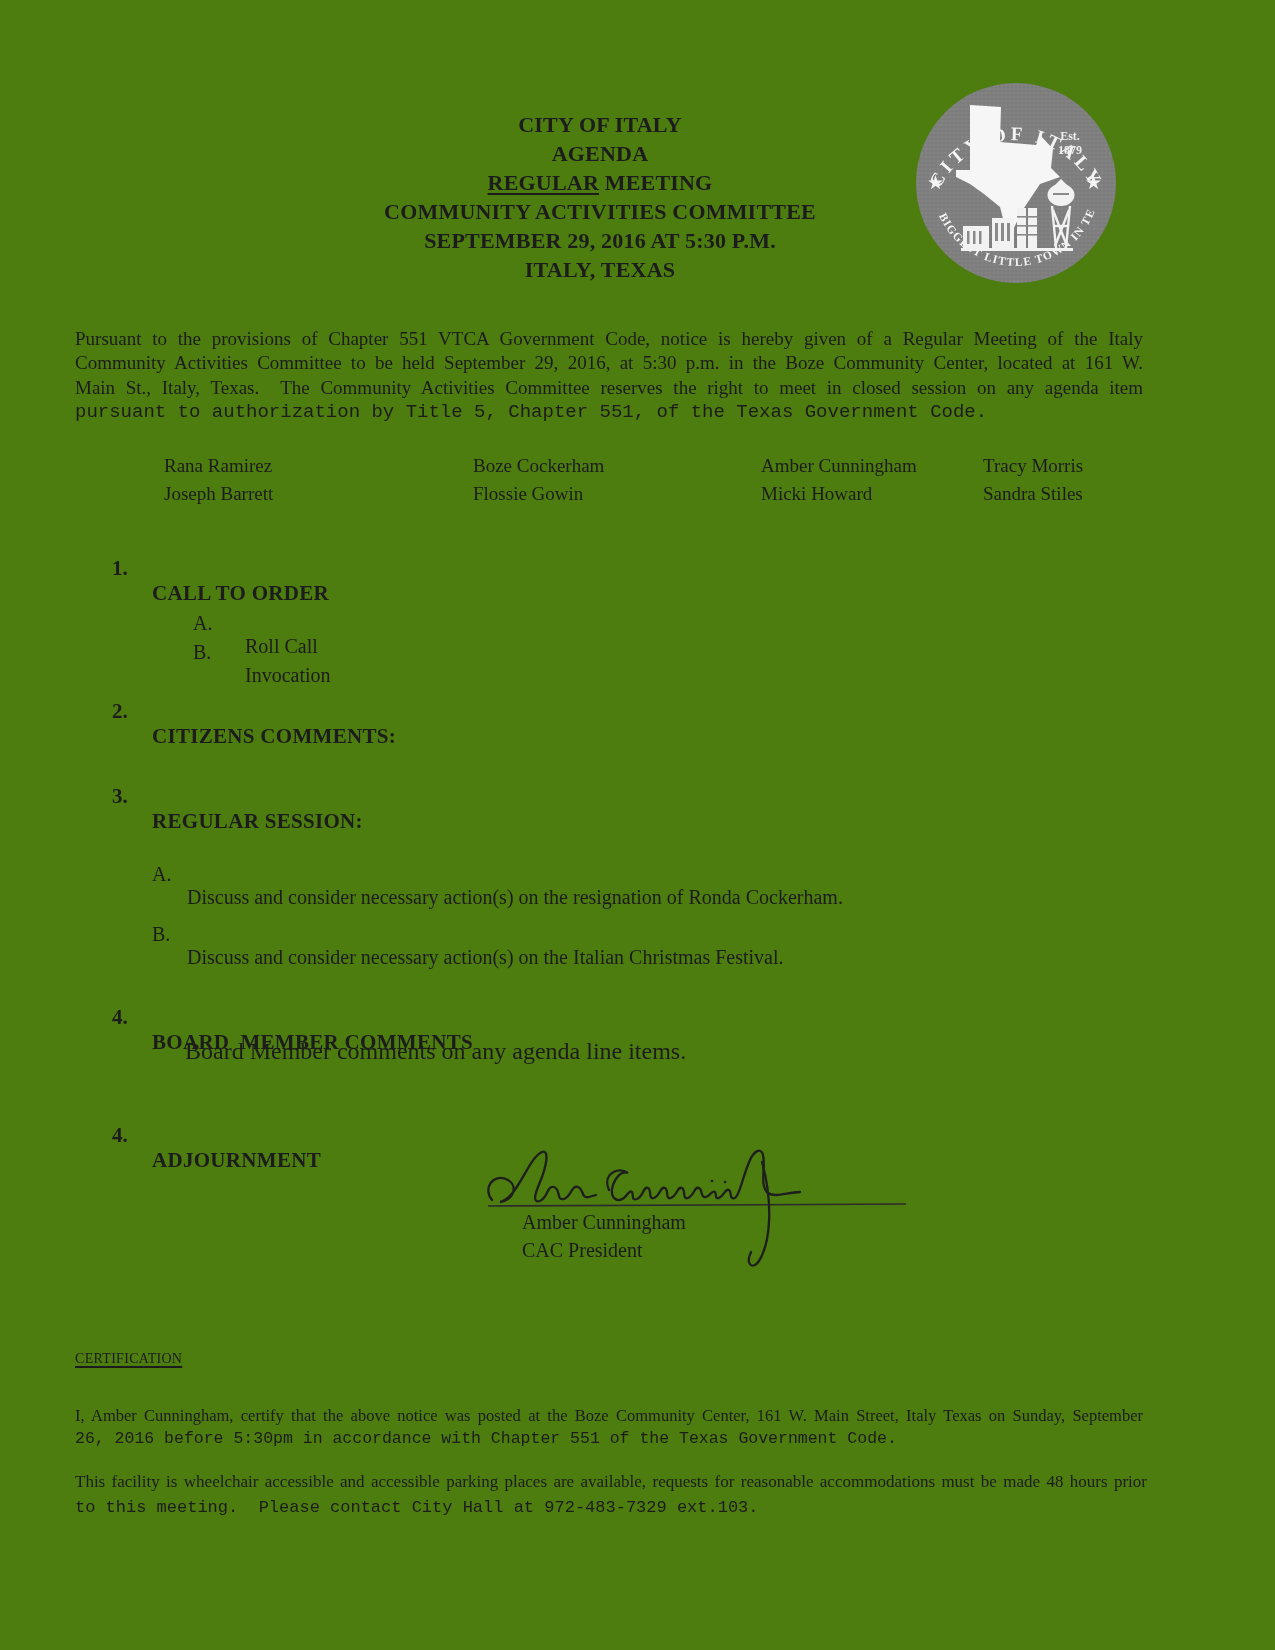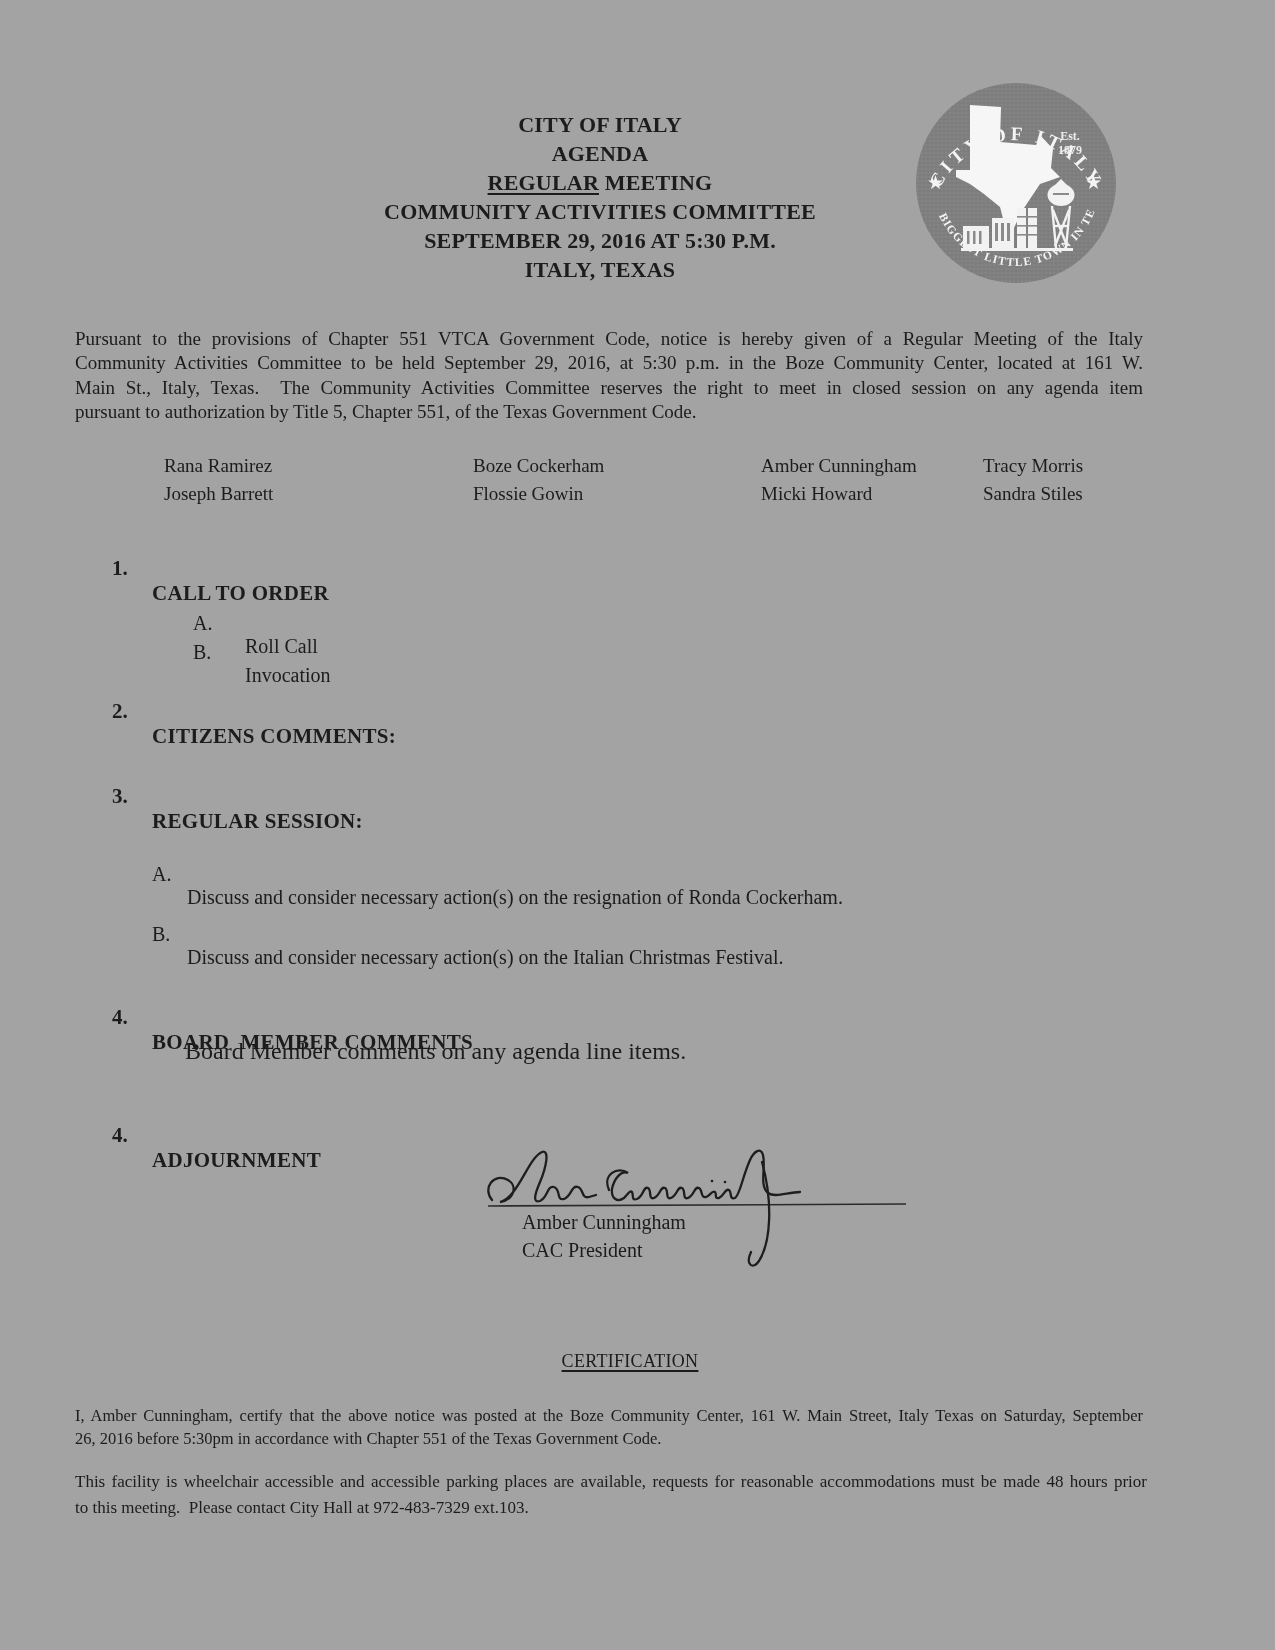--- a/index.html
+++ b/index.html
@@ -1,52 +1,52 @@
 <!DOCTYPE html>
 <html><head>
 <meta charset="utf-8">
 <style>
   html,body{margin:0;padding:0;background:#ffffff;}
   .page{
     position:relative;
     width:1275px;height:1650px;
-    background:#a3a3a3;
+    background:#4d7c0f;
     font-family:"Liberation Serif","DejaVu Serif",serif;
     color:#1c1c1c;
     overflow:hidden;
   }
   
   .doc-header{position:absolute;left:75px;top:110px;width:1050px;text-align:center;
     font-weight:bold;font-size:22px;line-height:29px;letter-spacing:.2px;}
   .u-head{text-decoration:underline;text-decoration-thickness:2px;text-underline-offset:3px;}
   
   .seal{position:absolute;left:913px;top:80px;width:206px;height:206px;}
   
   .intro{position:absolute;left:75px;top:327px;width:1068px;font-size:19px;line-height:24.4px;}
   .jline{text-align:justify;text-align-last:justify;}
-  .jend{text-align:right;text-align-last:left;}
+  .jend{text-align:right;text-align-last:left;font-family:Liberation Mono, monospace;}
   
   .mcol{position:absolute;top:452px;font-size:19px;line-height:28px;white-space:nowrap;margin-left:11px;}
   .mcol.c1{left:153px;} .mcol.c2{left:462px;} .mcol.c3{left:750px;} .mcol.c4{left:972px;}
   
   .sec{position:absolute;left:0;width:1100px;height:30px;font-weight:bold;font-size:21px;white-space:pre;}
   .sec .num{position:absolute;left:112px;}
   .sec .ttl{position:absolute;left:152px;text-decoration-thickness:2.5px;text-underline-offset:4px;letter-spacing:.3px;}
   .sub{position:absolute;left:0;width:1100px;height:30px;font-size:20px;white-space:pre;}
   .sub .ltr{position:absolute;}
   .sub .txt{position:absolute;}
   .coi .ltr{left:193px;} .coi .txt{left:228px;margin-left:17px;}
   .rs  .ltr{left:152px;} .rs  .txt{left:187px;}
   .note{position:absolute;left:185px;font-size:24px;white-space:pre;}
   
   .sig-svg{position:absolute;left:478px;top:1140px;width:440px;height:150px;}
   .sig-name{position:absolute;left:522px;top:1211px;font-size:20px;}
   .sig-title{position:absolute;left:522px;top:1239px;font-size:20px;}
   
-  .cert-head{position:absolute;left:75px;top:1351px;width:1110px;text-align:center;font-size:18px;
+  .cert-head{position:absolute;left:75px;top:1351px;width:1110px;font-size:14px;
     text-decoration:underline;text-decoration-thickness:1.5px;text-underline-offset:3px;letter-spacing:.3px;}
   .cert-body{position:absolute;left:75px;top:1404px;width:1068px;font-size:16.5px;line-height:23px;}
   .access{position:absolute;left:75px;top:1469px;width:1072px;font-size:17px;line-height:26px;}
 </style>
 </head>
 <body>
 
 <div class="page">
 
   <div class="doc-header">
@@ -182,21 +182,21 @@
       <path d="M284,22 C295,62 293,102 281,121 C275,130 267,125 273,112"></path>
       <circle cx="234" cy="41" r="1.3" fill="#1e1e1e" stroke="none"></circle>
       <circle cx="247" cy="42" r="1.3" fill="#1e1e1e" stroke="none"></circle>
     </g>
   </svg>
   <div class="sig-name">Amber Cunningham</div>
   <div class="sig-title">CAC President</div>
 
   <div class="cert-head">CERTIFICATION</div>
   <div class="cert-body">
-    <div class="jline">I, Amber Cunningham, certify that the above notice was posted at the Boze Community Center, 161 W. Main Street, Italy Texas on Saturday, September</div>
+    <div class="jline">I, Amber Cunningham, certify that the above notice was posted at the Boze Community Center, 161 W. Main Street, Italy Texas on Sunday, September</div>
     <div class="jend">26, 2016 before 5:30pm in accordance with Chapter 551 of the Texas Government Code.</div>
   </div>
   <div class="access">
     <div class="jline">This facility is wheelchair accessible and accessible parking places are available, requests for reasonable accommodations must be made 48 hours prior</div>
     <div class="jend">to this meeting.&nbsp; Please contact City Hall at 972-483-7329 ext.103.</div>
   </div>
 
 </div>
 
 </body></html>

